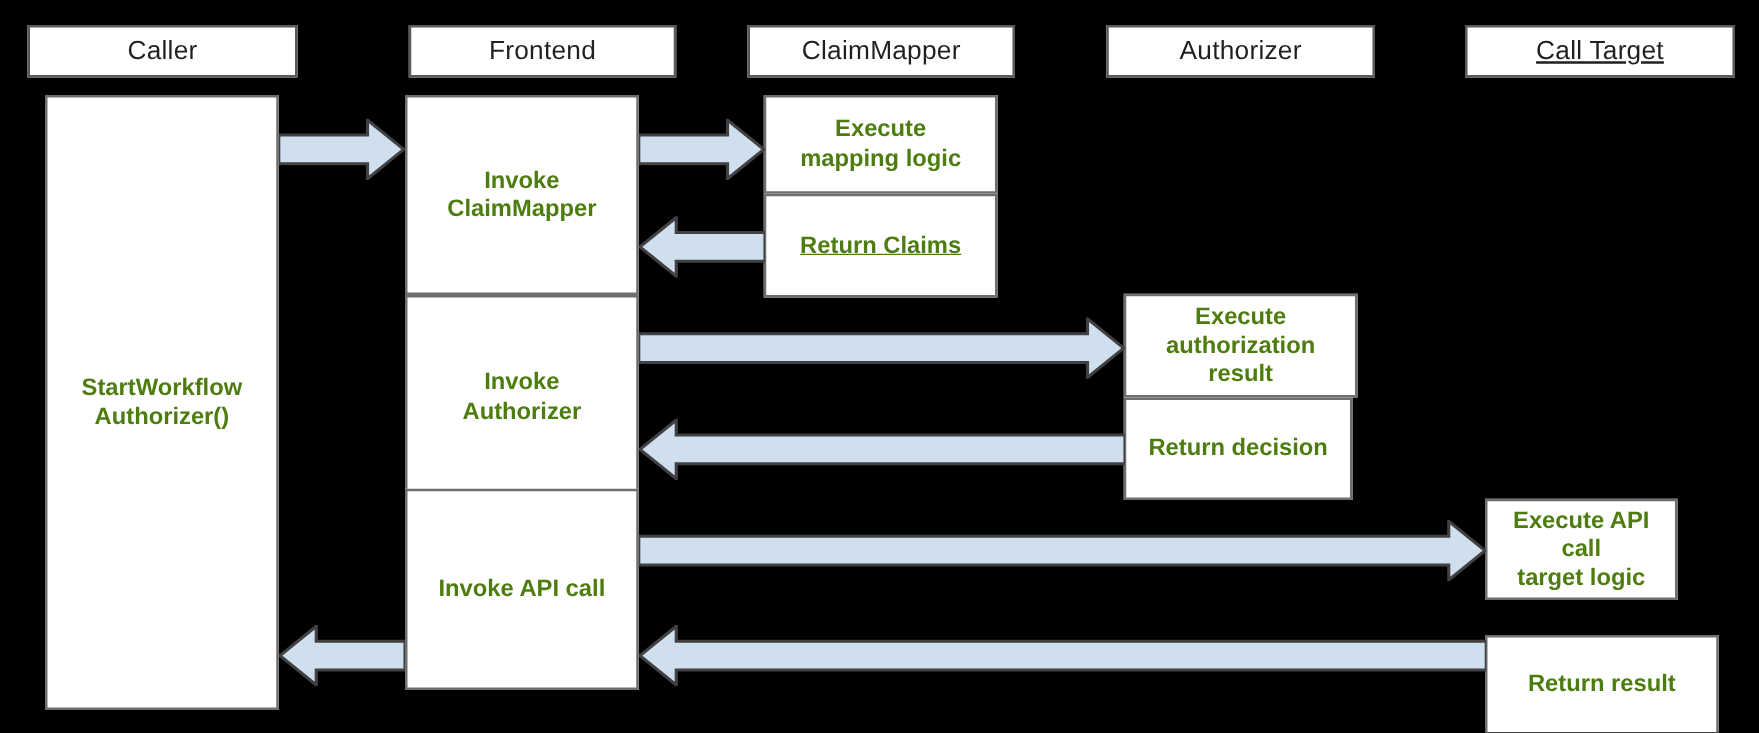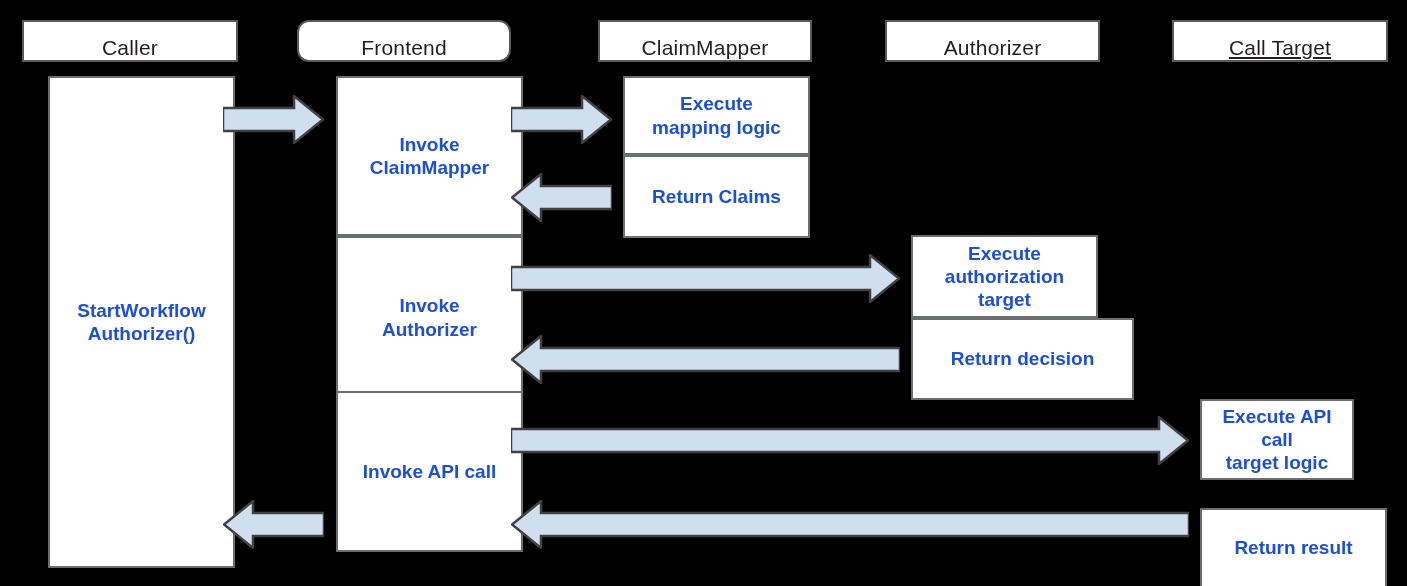--- a/index.html
+++ b/index.html
@@ -16,62 +16,61 @@
     height: 586px;
     background: #000000;
     overflow: hidden;
   }
   .hdr-box {
     position: absolute;
     background: #ffffff;
     border: 2px solid #58595b;
     box-sizing: border-box;
     display: flex;
-    align-items: flex-end;
+    align-items: center;
     justify-content: center;
     color: #231f20;
     font-size: 21px;
     font-weight: 400;
     letter-spacing: 0.2px;
   }
   .life-box {
     position: absolute;
     background: #ffffff;
     border: 2px solid #6d6e70;
     box-sizing: border-box;
     display: flex;
     align-items: center;
     justify-content: center;
     text-align: center;
-    color: #1d4ed8;
+    color: #4d7c0f;
     font-size: 19px;
     font-weight: bold;
     line-height: 1.22;
     padding: 2px 6px;
-    margin-left: 12px;
   }
   .arrow {
     position: absolute;
   }
   .arrow svg {
     display: block;
     width: 100%;
     height: 100%;
   }
 </style>
 </head>
 <body>
 
 <div id="canvas">
 
   <div class="hdr-box" style="left:22px; top:20px; width:216px; height:42px;">
     <span>Caller</span>
   </div>
 
-  <div class="hdr-box" style="left:297px; top:20px; width:214px; height:42px;border-radius:12px;">
+  <div class="hdr-box" style="left:327px; top:20px; width:214px; height:42px;">
     <span>Frontend</span>
   </div>
 
   <div class="hdr-box" style="left:598px; top:20px; width:214px; height:42px;">
     <span>ClaimMapper</span>
   </div>
 
   <div class="hdr-box" style="left:885px; top:20px; width:215px; height:42px;">
     <span>Authorizer</span>
   </div>
@@ -107,35 +106,35 @@
     </div>
   </div>
 
   <div class="life-box" style="left:611px; top:76px; width:187px; height:79px;">
     <div>
       <div>Execute</div>
       <div>mapping logic</div>
     </div>
   </div>
 
-  <div class="life-box" style="left:611px; top:155px; width:187px; height:83px;">
+  <div class="life-box" style="left:611px; top:155px; width:187px; height:83px;text-decoration:underline;">
     <div>
       <div>Return Claims</div>
     </div>
   </div>
 
   <div class="life-box" style="left:899px; top:235px; width:187px; height:83px;">
     <div>
       <div>Execute</div>
       <div>authorization</div>
-      <div>target</div>
+      <div>result</div>
     </div>
   </div>
 
-  <div class="life-box" style="left:899px; top:318px; width:223px; height:82px;">
+  <div class="life-box" style="left:899px; top:318px; width:183px; height:82px;">
     <div>
       <div>Return decision</div>
     </div>
   </div>
 
   <div class="life-box" style="left:1188px; top:399px; width:154px; height:81px;">
     <div>
       <div>Execute API call</div>
       <div>target logic</div>
     </div>

